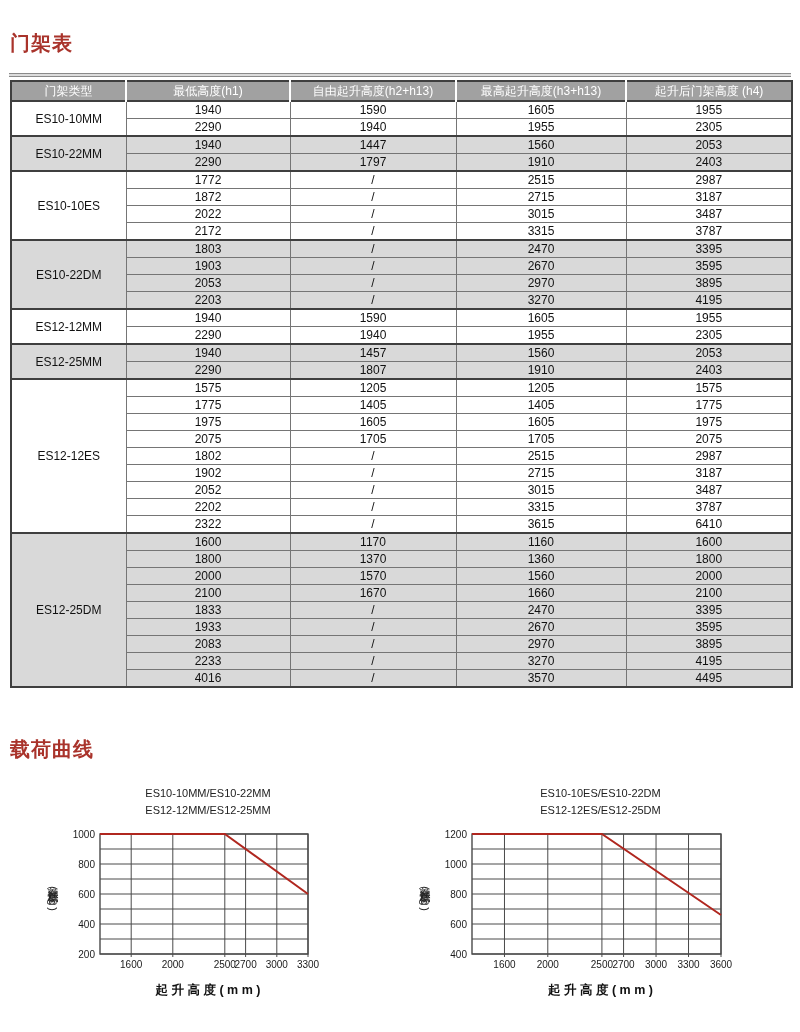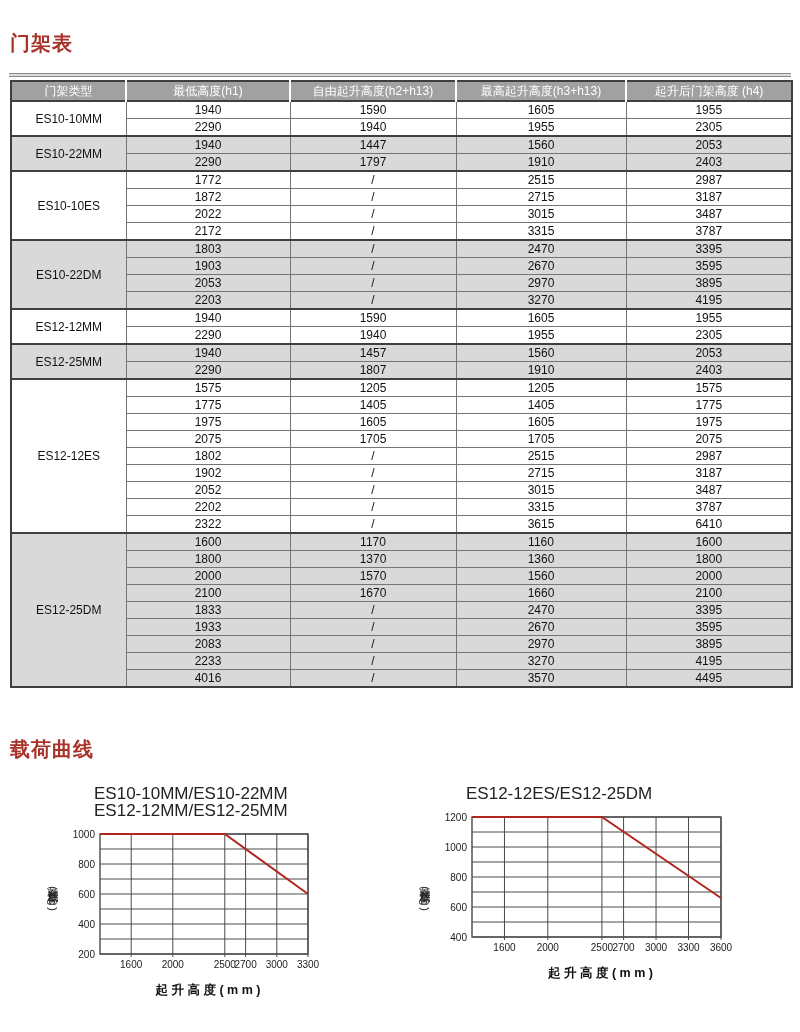--- a/index.html
+++ b/index.html
@@ -21,21 +21,21 @@
                       border-bottom:1px solid #3f3f3f;padding:0;}
   table.mast-table th:first-child{border-left:none;}
   table.mast-table td{height:16px;line-height:16px;text-align:center;padding:0;
                       border:1px solid #757575;background:#ffffff;}
   table.mast-table tr.shade td{background:#d9d9d9;}
   table.mast-table tr.group-start td{border-top:2px solid #3f3f3f;}
 
   .chart{position:absolute;top:785px;}
   .chart1{left:44px;}
   .chart2{left:416px;}
-  .chart-title{font-size:17px;line-height:17px;color:#222;
+  .chart-title{font-size:11px;line-height:17px;text-align:center;color:#222;
                margin-bottom:9px;box-sizing:border-box;padding-left:50px;}
   .chart1 .chart-title{width:278px;}
   .chart2 .chart-title{width:319px;}
   .ylabel{position:absolute;left:1px;top:49px;height:122px;writing-mode:vertical-rl;
           text-align:center;font-size:11px;letter-spacing:2px;color:#222;}
   .xlabel{font-size:12.5px;font-weight:700;text-align:center;color:#111;margin-top:4px;
           box-sizing:border-box;padding-left:50px;}
   .chart1 .xlabel{width:278px;}
   .chart2 .xlabel{width:319px;}
   .svg-slot{line-height:0;}
@@ -329,20 +329,21 @@
           <text x="201.6" y="140" text-anchor="middle" font-size="10" fill="#1a1a1a">2700</text>
           <text x="232.79999999999998" y="140" text-anchor="middle" font-size="10" fill="#1a1a1a">3000</text>
           <text x="264" y="140" text-anchor="middle" font-size="10" fill="#1a1a1a">3300</text>
           <polyline points="56,6 180.8,6 264,66" fill="none" stroke="#b0271f" stroke-width="2" stroke-linejoin="miter"></polyline>
         </svg></div>
     <div class="xlabel">起 升 高 度 ( m m )</div>
   </div>
 
   <div class="chart chart2">
     <div class="chart-title">
+      <div>ES10-10ES/ES10-22DM</div>
       <div>ES12-12ES/ES12-25DM</div>
     </div>
     <div class="ylabel">额定载荷(kg)</div>
     <div class="svg-slot" id="chartSvg1"><svg width="319" height="150">
           <g stroke="#4a4a4a" stroke-width="1">
             <line x1="56" y1="126" x2="305" y2="126"></line>
             <line x1="56" y1="111" x2="305" y2="111"></line>
             <line x1="56" y1="96" x2="305" y2="96"></line>
             <line x1="56" y1="81" x2="305" y2="81"></line>
             <line x1="56" y1="66" x2="305" y2="66"></line>

